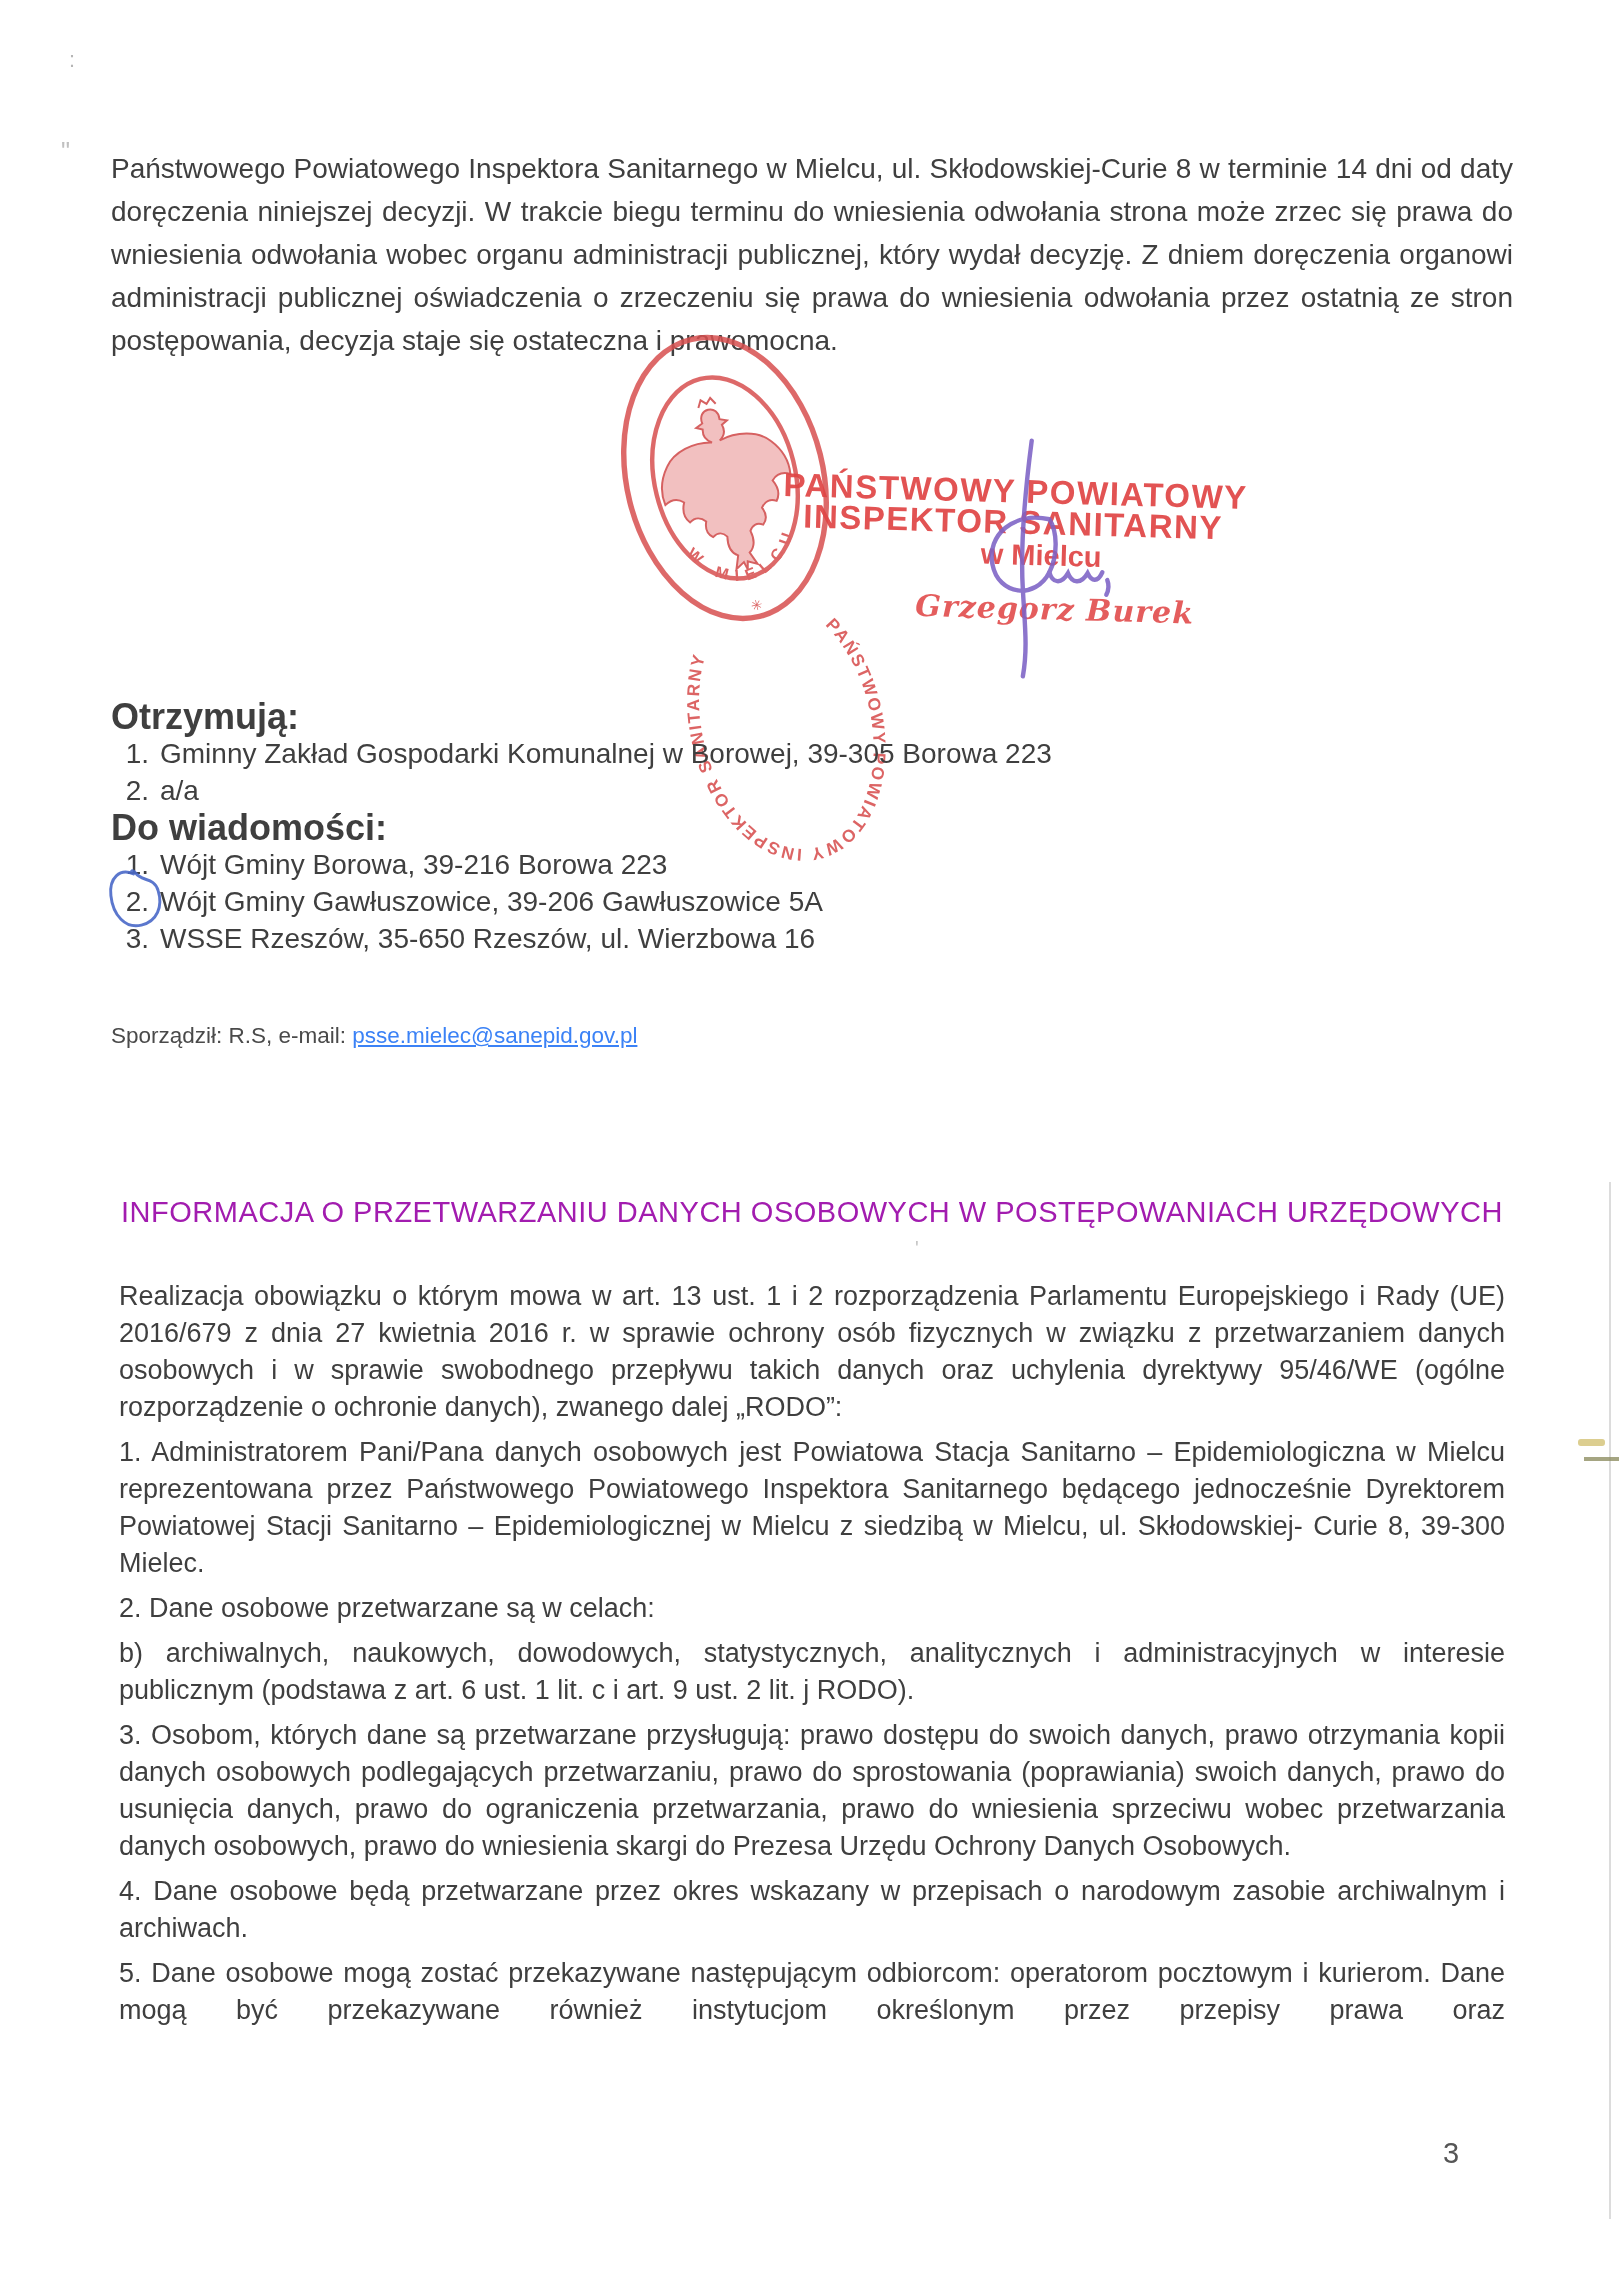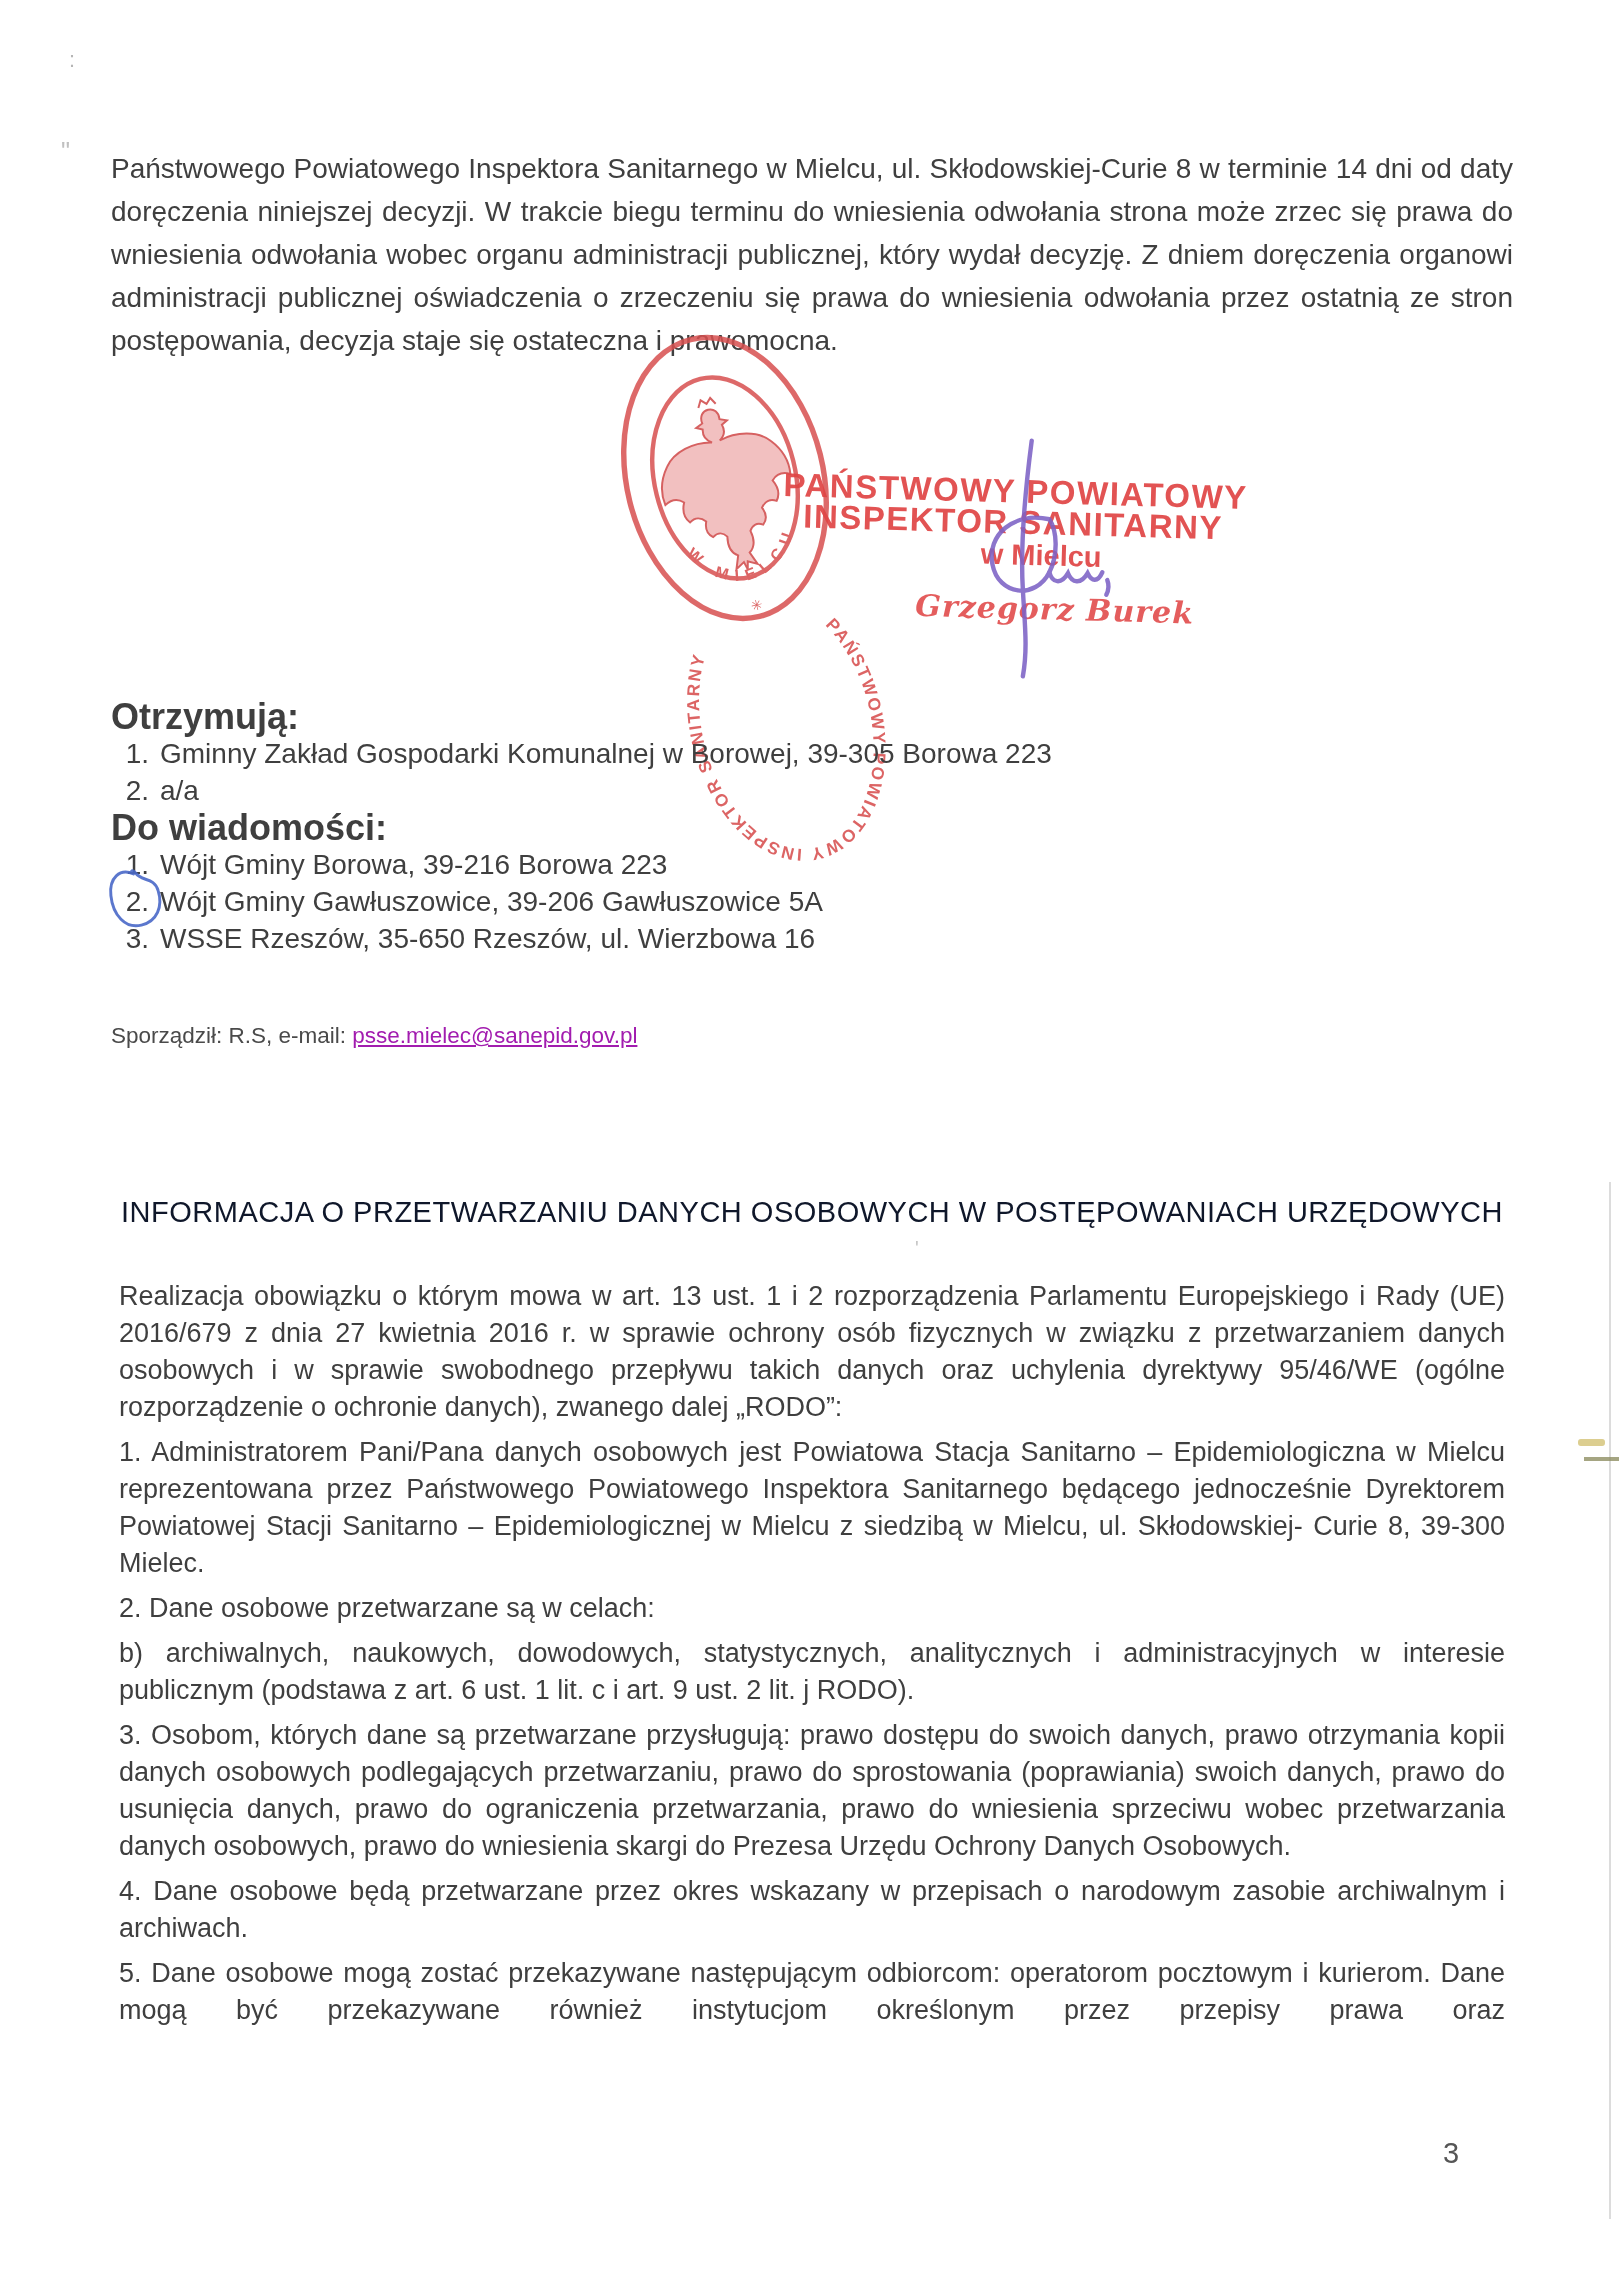--- a/index.html
+++ b/index.html
@@ -35,25 +35,25 @@
   .sig{position:absolute;left:959px;top:425px;width:167px;height:265px;overflow:visible;}
   
   .dist{position:absolute;left:111px;top:698px;width:1392px;font-size:28px;}
   .dist-h{font-weight:bold;font-size:36px;line-height:37px;}
   .row{display:flex;line-height:37px;}
   .row .num{width:49px;padding-left:14.7px;box-sizing:border-box;flex:none;}
   .row .txt{flex:1;}
   .pen-loop{position:absolute;left:104px;top:866px;width:63px;height:65px;overflow:visible;}
   
   .prepared{position:absolute;left:111px;top:1023px;font-size:22.5px;color:#4a4a4a;}
-  .prepared a{color:#a21caf;text-decoration:underline;}
+  .prepared a{color:#3b82f6;text-decoration:underline;}
   
   .rodo-h{
     position:absolute;left:111px;top:1196px;width:1402px;
-    font-size:29px;letter-spacing:0.5px;text-align:center;white-space:nowrap;color:#0f172a;
+    font-size:29px;letter-spacing:0.5px;text-align:center;white-space:nowrap;color:#a21caf;
   }
   .rodo-b{
     position:absolute;left:111px;top:1270px;width:1402px;
     font-size:27px;line-height:37px;text-align:justify;
   }
   .rodo-b p{margin:8px;}
   .rodo-b p.stretch-last{text-align-last:justify;}
   
   .pagenum{position:absolute;left:1443px;top:2137px;font-size:29px;color:#565656;}
   

